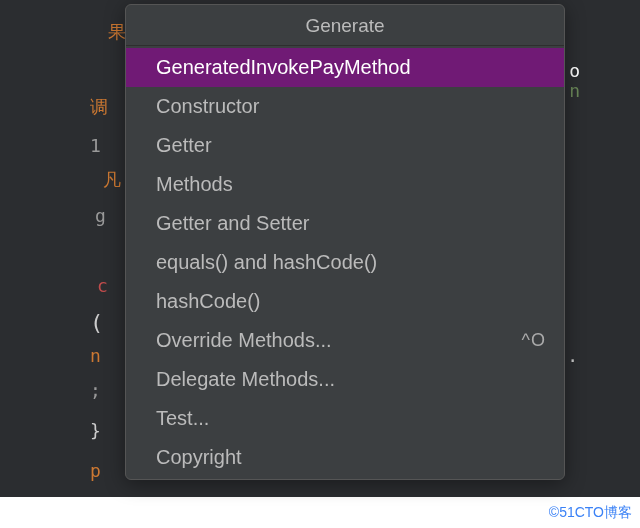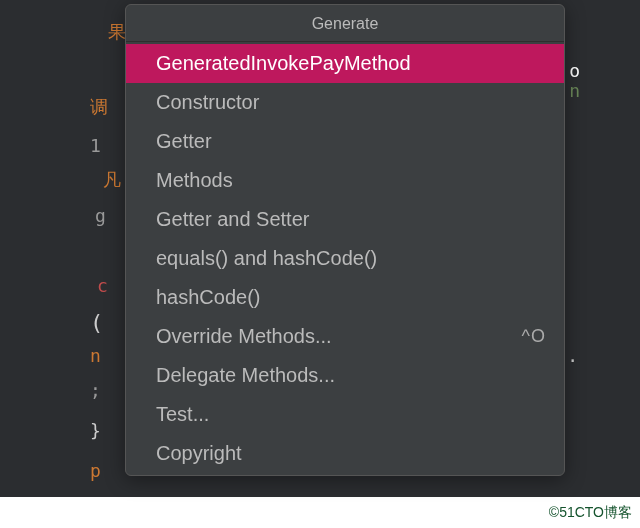--- a/index.html
+++ b/index.html
@@ -47,50 +47,50 @@
       background: #3c3f41;
       border: 1px solid #555555;
       border-radius: 6px;
       box-shadow: 0 4px 20px rgba(0,0,0,0.4);
       overflow: hidden;
     }
     .popup-title {
       text-align: center;
       padding: 10px 0 8px 0;
       color: #bbbbbb;
-      font-size: 16px;
+      font-size: 19px;
       font-weight: 400;
       border-bottom: 1px solid #2e2e2e;
     }
     .popup-list {
       padding: 2px 0;
     }
     .popup-item {
       display: flex;
       align-items: center;
       justify-content: space-between;
       padding: 8px 18px 8px 30px;
       color: #bbbbbb;
       font-size: 20px;
       cursor: pointer;
     }
     .popup-item.selected {
-      background: #be185d;
+      background: #701a75;
       color: #ffffff;
     }
     .shortcut {
       color: #aaaaaa;
       font-size: 18px;
       letter-spacing: 1px;
     }
     .watermark {
       position: absolute;
       right: 8px;
       bottom: 6px;
-      color: #14532d;
+      color: #3b82f6;
       font-size: 14px;
     }
   </style>
 </head>
 <body>
 
 <div class="editor-bg">
   <span class="code-fragment cf1">果</span>
   <span class="code-fragment cf2">调</span>
   <span class="code-fragment cf3">1</span>

